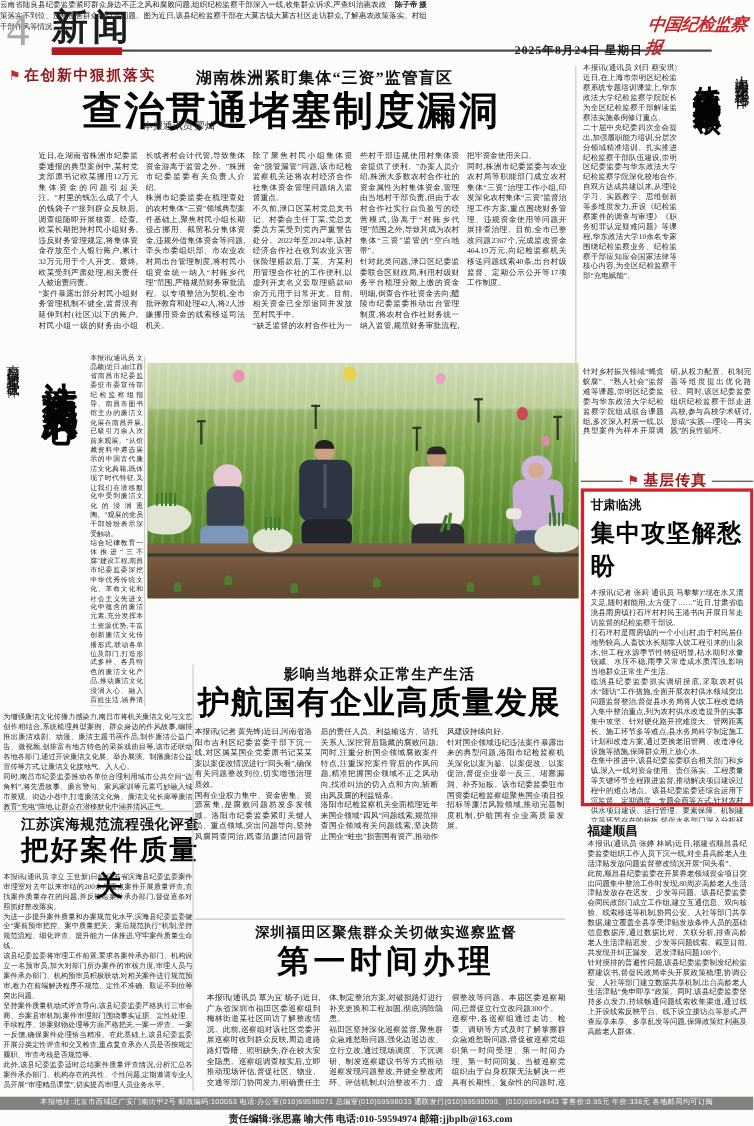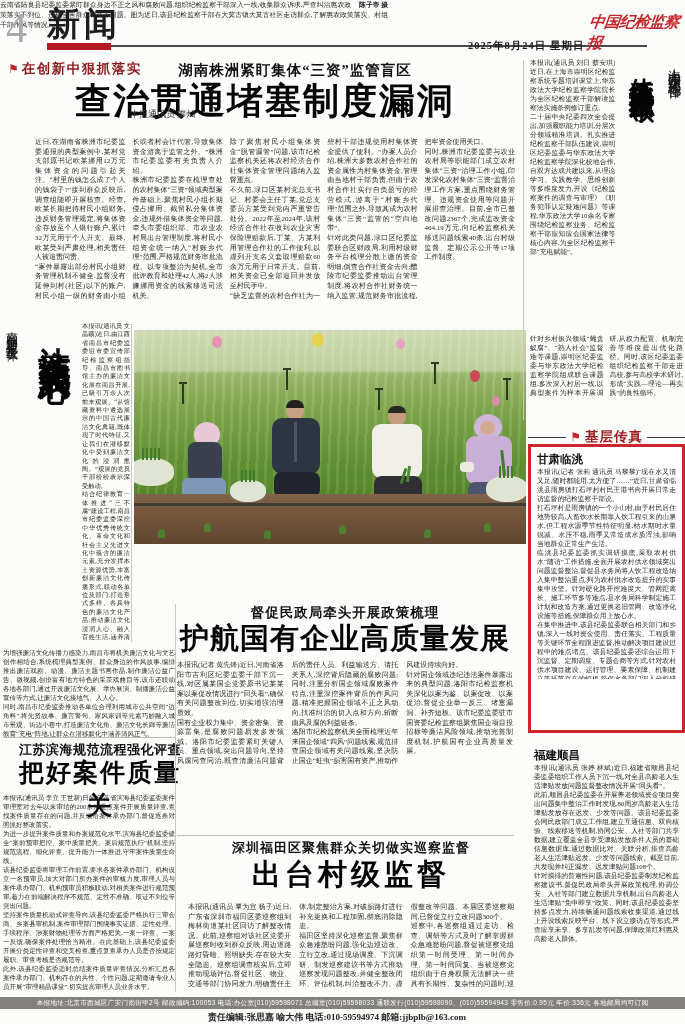--- a/index.html
+++ b/index.html
@@ -163,20 +163,21 @@
 
 <div id="jc-header" class="abs">
   <span class="line"></span>
   <span class="flag">⚑</span>
   <span class="label">基层传真</span>
   <span class="line"></span>
 </div>
 
 <div id="gansu" class="abs red-box">
   <div class="loc">甘肃临洮</div>
+  <div class="box-headline">集中攻坚解愁盼</div>
   <div class="box-body body-text">本报讯(记者 张莉 通讯员 马黎黎)“现在水又清又足,随时都能用,太方便了……”近日,甘肃省临洮县雨房镇打石坪村村民王港书向开展日常走访监督的纪检监察干部说。
 打石坪村是雨房镇的一个小山村,由于村民居住地势较高,人畜饮水长期靠人饮工程引来的山泉水,但工程水源季节性特征明显,枯水期时水量锐减、水压不稳,雨季又常造成水质浑浊,影响当地群众正常生产生活。
 临洮县纪委监委抓实调研摸底,采取农村供水“随访”工作措施,全面开展农村供水领域突出问题监督整治,督促县水务局将人饮工程改造纳入集中整治重点,列为农村供水改造提升的实事集中攻坚。针对硬化路开挖难度大、管网距离长、施工环节多等难点,县水务局科学制定施工计划和改造方案,通过更换老旧管网、改造净化设施等措施,保障群众用上放心水。
 在集中推进中,该县纪委监委联合相关部门和乡镇,深入一线对资金使用、责任落实、工程质量等关键环节全程跟进监督,推动解决项目建设过程中的难点堵点。该县纪委监委还综合运用下沉监督、定期调度、专题会商等方式,针对农村供水项目建设、运行管理、要素保障、机制建立等环节存在的短板,督促水务部门深入分析研判,规范工程建设,完善制度机制,全力攻坚农村供水保障“中梗阻”。</div>
 </div>
 
 <div id="fujian" class="abs">
   <div class="loc">福建顺昌</div>
   <div class="box-body body-text">本报讯(通讯员 张婷 林斌)近日,福建省顺昌县纪委监委组织工作人员下沉一线,对全县高龄老人生活津贴发放问题监督整改情况开展“回头看”。
 此前,顺昌县纪委监委在开展养老领域资金项目突出问题集中整治工作时发现,80周岁高龄老人生活津贴发放存在迟发、少发等问题。该县纪委监委会同民政部门成立工作组,建立互通信息、双向核验、线索移送等机制,协同公安、人社等部门共享数据,建立覆盖全县享受津贴发放条件人员的基础信息数据库,通过数据比对、关联分析,排查高龄老人生活津贴迟发、少发等问题线索。截至目前,共发现并纠正漏发、迟发津贴问题108个。
@@ -251,37 +252,37 @@
   <div class="bundle" style="left:-6px;top:128px;width:46px;height:28px;"></div>
   <div class="bundle" style="left:96px;top:150px;width:36px;height:22px;"></div>
   <div class="bundle" style="left:352px;top:146px;width:42px;height:26px;"></div>
 </div>
 
 <div id="caption">
   <span class="credit">陈子帝 摄</span>
   <span>云南省陆良县纪委监委紧盯群众身边不正之风和腐败问题,组织纪检监察干部深入一线,收集群众诉求,严查纠治惠农政策落实不到位、违规侵害群众利益等问题。图为近日,该县纪检监察干部在大莫古镇大莫古社区走访群众,了解惠农政策落实、村组干部作风等情况。</span>
 </div>
 
-<div id="ly-kicker" class="abs kicker">督促民政局牵头开展政策梳理</div>
+<div id="ly-kicker" class="abs kicker">影响当地群众正常生产生活</div>
 <div id="ly-headline" class="abs headline">护航国有企业高质量发展</div>
 <div id="ly-body" class="abs body-text">本报讯(记者 黄先锋)近日,河南省洛阳市吉利区纪委监委干部下沉一线,对区属某国企党委原书记某某案以案促改情况进行“回头看”,确保有关问题整改到位,切实增强治理质效。
 国有企业权力集中、资金密集、资源富集,是腐败问题易发多发领域。洛阳市纪委监委紧盯关键人员、重点领域,突出问题导向,坚持风腐同查同治,既查清廉洁问题背后的责任人员、利益输送方、请托关系人,深挖背后隐藏的腐败问题;同时,注重分析国企领域腐败案件特点,注重深挖案件背后的作风问题,精准把握国企领域不正之风动向,找准纠治的切入点和方向,斩断由风及腐的利益链条。
 洛阳市纪检监察机关全面梳理近年来国企领域“四风”问题线索,规范排查国企领域有关问题线索,坚决防止国企“蛀虫”损害国有资产,推动作风建设持续向好。
 针对国企领域违纪违法案件暴露出来的典型问题,洛阳市纪检监察机关深化以案为鉴、以案促改、以案促治,督促企业举一反三、堵塞漏洞、补齐短板。该市纪委监委驻市国资委纪检监察组聚焦国企项目投招标等廉洁风险领域,推动完善制度机制,护航国有企业高质量发展。</div>
 
 <div id="js-kicker" class="abs kicker">江苏滨海规范流程强化评查</div>
 <div id="js-headline" class="abs headline">把好案件质量关</div>
 <div id="js-body" class="abs body-text">本报讯(通讯员 李立 王世新)日前,江苏省滨海县纪委监委案件审理室对去年以来审结的200余件重点案件开展质量评查,查找案件质量存在的问题,并反馈给案件承办部门,督促逐条对照抓好整改落实。
 为进一步提升案件质量和办案规范化水平,滨海县纪委监委健全“案前预审把控、案中质量把关、案后规范执行”机制,坚持规范流程、细化评查、提升能力一体推进,守牢案件质量生命线。
 该县纪委监委将审理工作前置,要求各案件承办部门、机构设立一名预审员,加大对部门所办案件的审核力度,审理人员与案件承办部门、机构预审员积极联动,对相关案件进行规范预审,着力在前端解决程序不规范、定性不准确、取证不到位等突出问题。
 坚持案件质量机动式评查导向,该县纪委监委严格执行三审会商、乡案县审机制,案件审理部门围绕事实证据、定性处理、手续程序、涉案财物处理等方面严格把关,一案一评查、一案一反馈,确保案件处理恰当精准。在此基础上,该县纪委监委开展分类定性评查和交叉检查,重点复查承办人员是否按规定履职、审查考核是否规范等。
 此外,该县纪委监委适时总结案件质量评查情况,分析汇总各案件承办部门、机构存在的共性、个性问题,定期邀请专业人员开展“审理精品课堂”,切实提高审理人员业务水平。</div>
 
 <div id="sz-kicker" class="abs kicker">深圳福田区聚焦群众关切做实巡察监督</div>
-<div id="sz-headline" class="abs headline">出台村级监督</div>
+<div id="sz-headline" class="abs headline">第一时间办理</div>
 <div id="sz-body" class="abs body-text">本报讯(通讯员 覃为宜 杨子)近日,广东省深圳市福田区委巡察组到梅林街道某社区回访了解整改情况。此前,巡察组对该社区党委开展巡察时收到群众反映,周边道路路灯昏暗、照明缺失,存在较大安全隐患。巡察组调查核实后,立即推动现场评估,督促社区、物业、交通等部门协同发力,明确责任主体,制定整治方案,对破损路灯进行补充更换和工程加固,彻底消除隐患。
 福田区坚持深化巡察监督,聚焦群众急难愁盼问题,强化边巡边改、立行立改,通过现场调度、下沉调研、制发巡察建议书等方式推动巡察发现问题整改,并健全整改闭环、评估机制,纠治整改不力、虚假整改等问题。本届区委巡察期间,已督促立行立改问题300个。
 巡察中,各巡察组通过走访、检查、调研等方式及时了解掌握群众急难愁盼问题,督促被巡察党组织第一时间受理、第一时间办理、第一时间回复。当被巡察党组织由于自身权限无法解决一些具有长期性、复杂性的问题时,巡察组及时协调各方力量,打通堵点难点,推动问题有效解决。在此基础上,各巡察组推动被巡察党组织由点及面、举一反三,通过解决一个问题带动解决一类问题。</div>
 
 <div class="abs vrule" style="left:131px;top:324px;height:318px;"></div>
 <div class="abs vrule" style="left:175px;top:604px;height:388px;"></div>
 <div class="abs vrule" style="left:523px;top:60px;height:360px;"></div>
 <div class="abs hrule" style="left:177px;top:835px;width:337px;"></div>
 <div class="abs hrule" style="left:3px;top:737px;width:172px;"></div>
 

